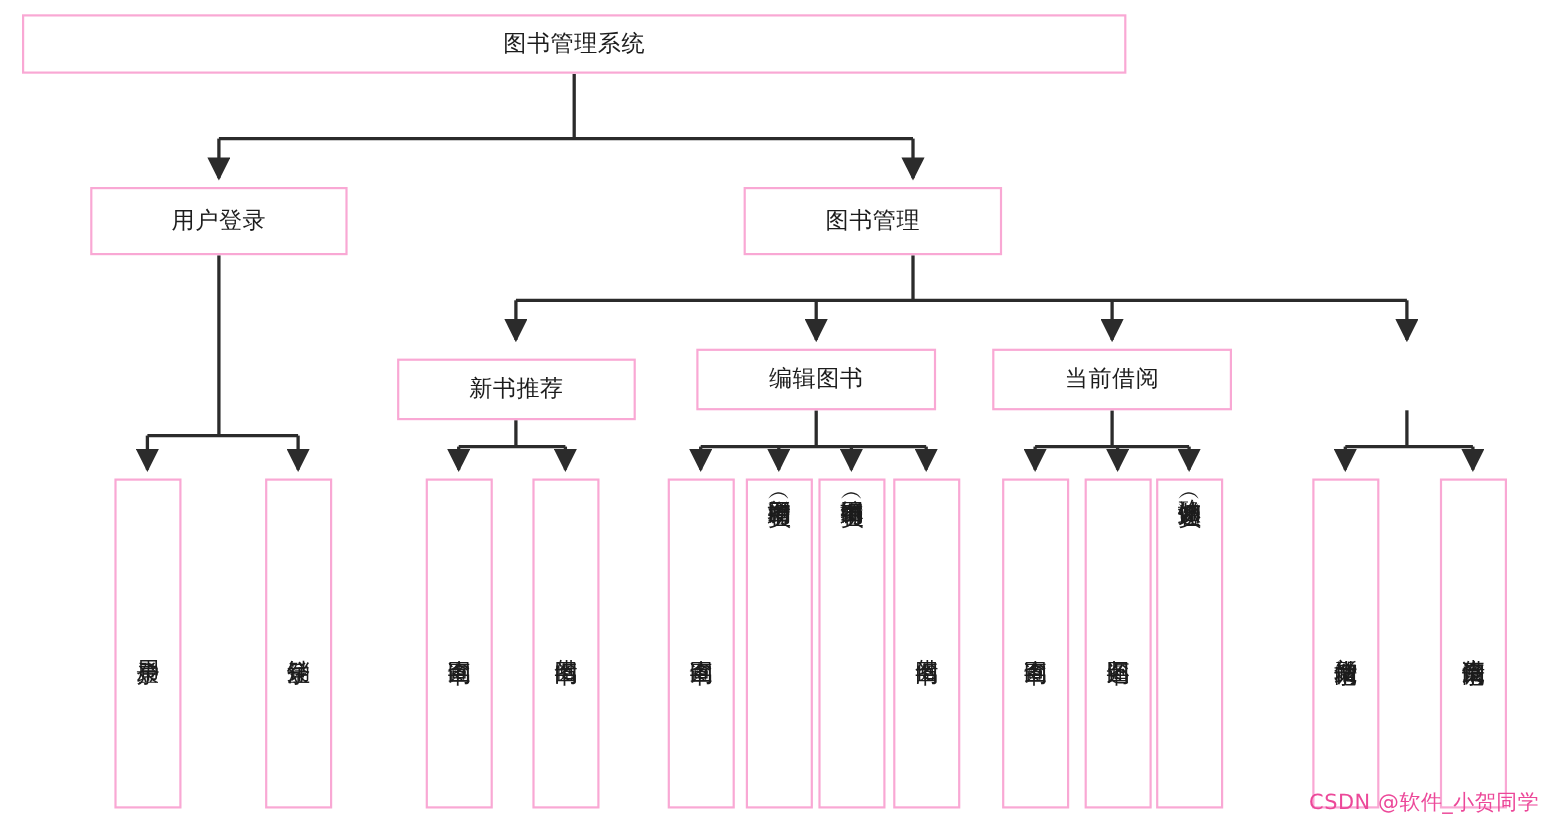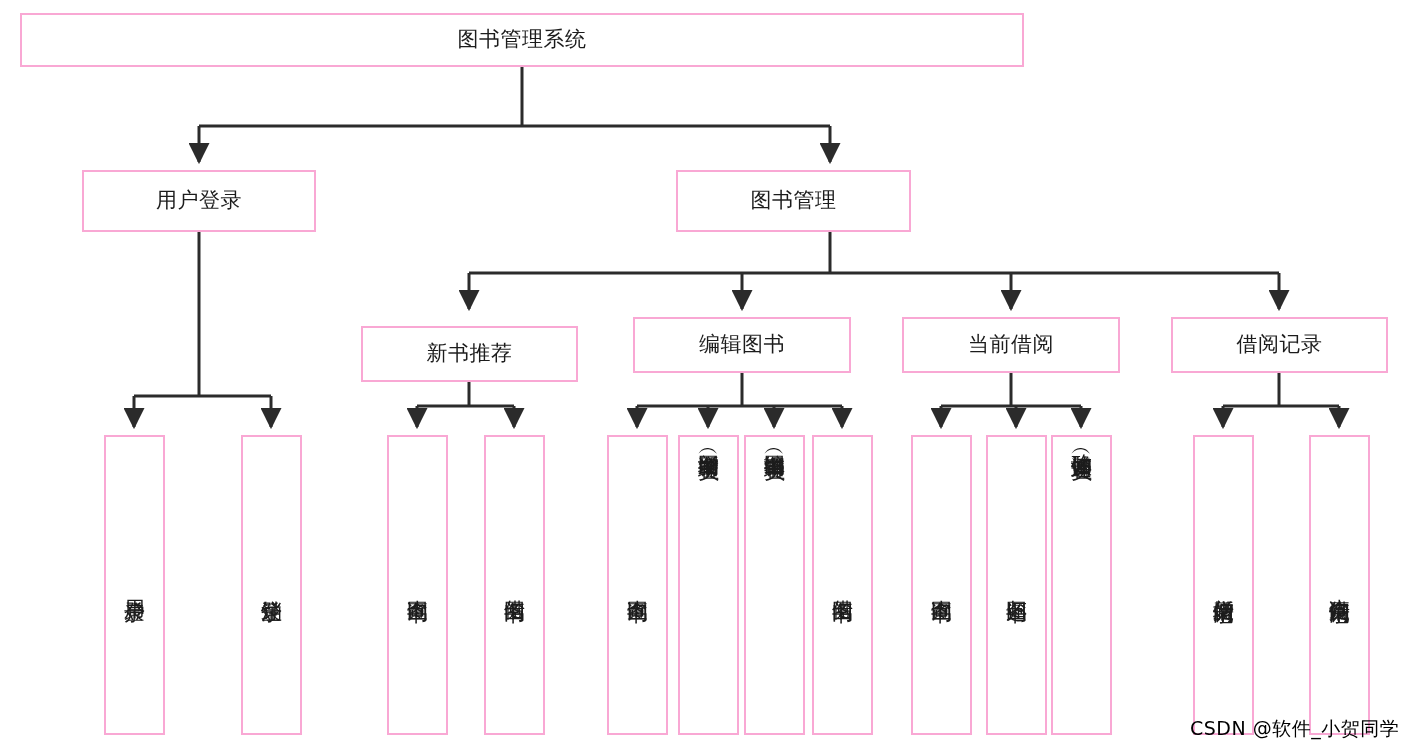--- a/index.html
+++ b/index.html
@@ -68,21 +68,21 @@
     display: flex;
     align-items: center;
     justify-content: center;
   }
   .leaf-inner.top {
     align-items: flex-start;
   }
   .watermark {
     position: absolute;
     font-size: 19px;
-    color: #000000;
+    color: #ec4899;
     white-space: nowrap;
     z-index: 3;
     letter-spacing: 0.5px;
   }
 </style>
 </head>
 <body>
 
 <div id="canvas">
 
@@ -154,23 +154,20 @@
   </div>
 
   <div class="node" style="left:633px; top:317px; width:218px; height:56px;">
     <span class="label-h">编辑图书</span>
   </div>
 
   <div class="node" style="left:902px; top:317px; width:218px; height:56px;justify-content:center;">
     <span class="label-h">当前借阅</span>
   </div>
 
-  <div class="node" style="left:1171px; top:317px; width:217px; height:56px;">
-    <span class="label-h">借阅记录</span>
-  </div>
 
   <div class="node leaf" style="left:104px; top:435px; width:61px; height:300px; padding:0;">
     <div class="leaf-inner">
       <span class="label-v">用户登录</span>
     </div>
   </div>
 
   <div class="node leaf" style="left:241px; top:435px; width:61px; height:300px; padding:0;">
     <div class="leaf-inner">
       <span class="label-v">注销登录</span>

